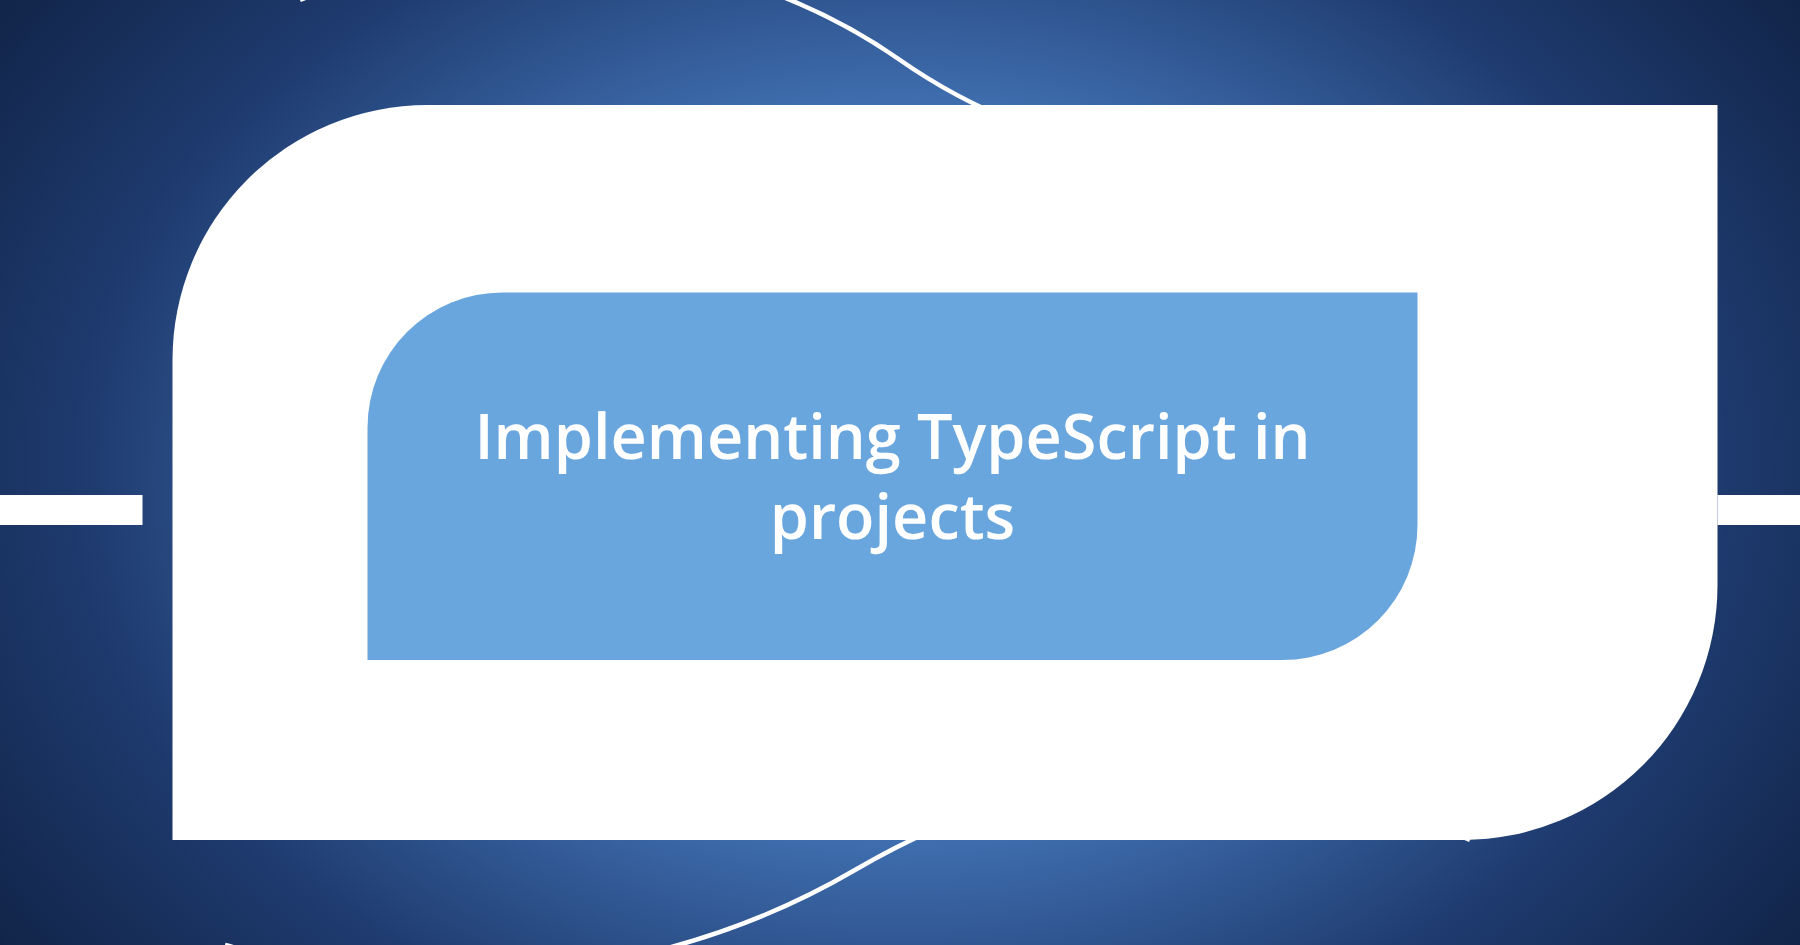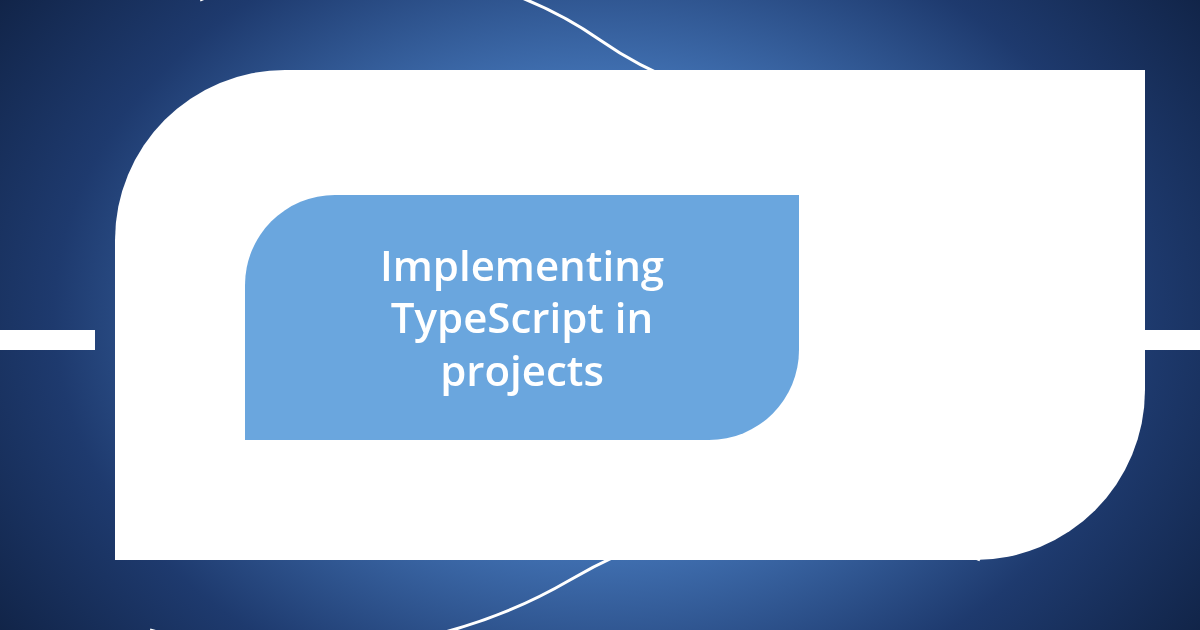--- a/index.html
+++ b/index.html
@@ -58,21 +58,21 @@
       height: 490px;
       background: #ffffff;
       border-top-left-radius: 170px;
       border-bottom-right-radius: 170px;
       z-index: 4;
     }
     .inner-shape {
       position: absolute;
       left: 245px;
       top: 195px;
-      width: 554px;
+      width: 700px;
       height: 245px;
       background: #6aa6de;
       border-top-left-radius: 90px;
       border-bottom-right-radius: 90px;
       z-index: 5;
       display: flex;
       align-items: center;
       justify-content: center;
       padding: 20px 60px;
     }

